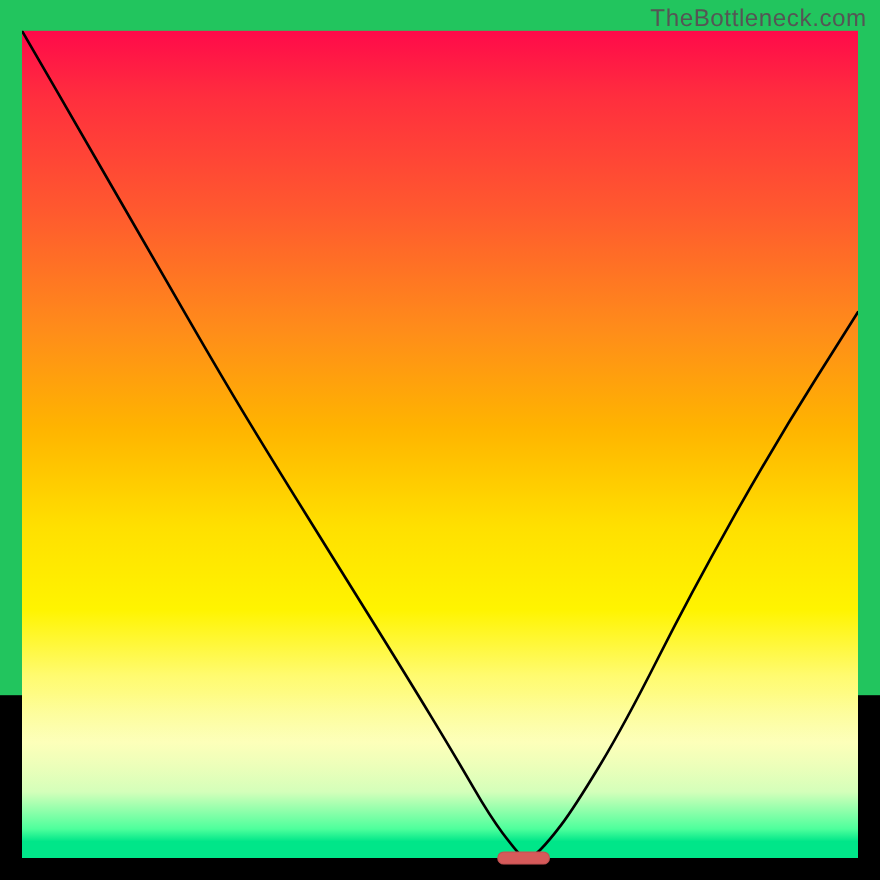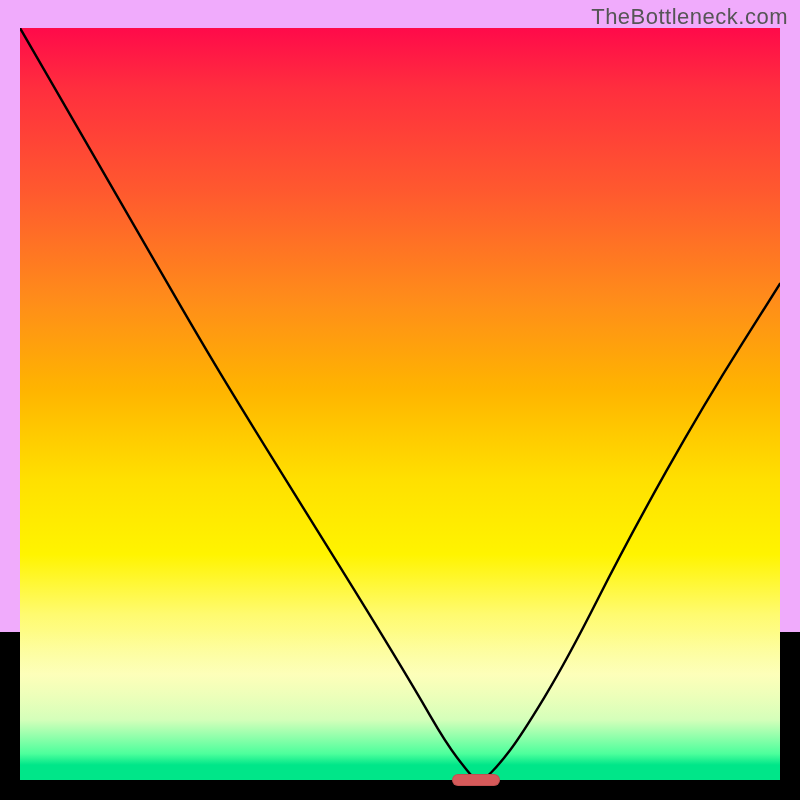--- a/index.html
+++ b/index.html
@@ -8,21 +8,21 @@
     width: 800px;
     height: 800px;
     background: #000;
     overflow: hidden;
     font-family: Arial, Helvetica, sans-serif;
   }
   .frame {
     position: relative;
     width: 800px;
     height: 632px;
-    background: #f0abfc;
+    background: #22c55e;
   }
   .watermark {
     position: absolute;
     top: 4px;
     right: 12px;
     color: #555;
     font-size: 22px;
     letter-spacing: 0.5px;
     z-index: 10;
   }

